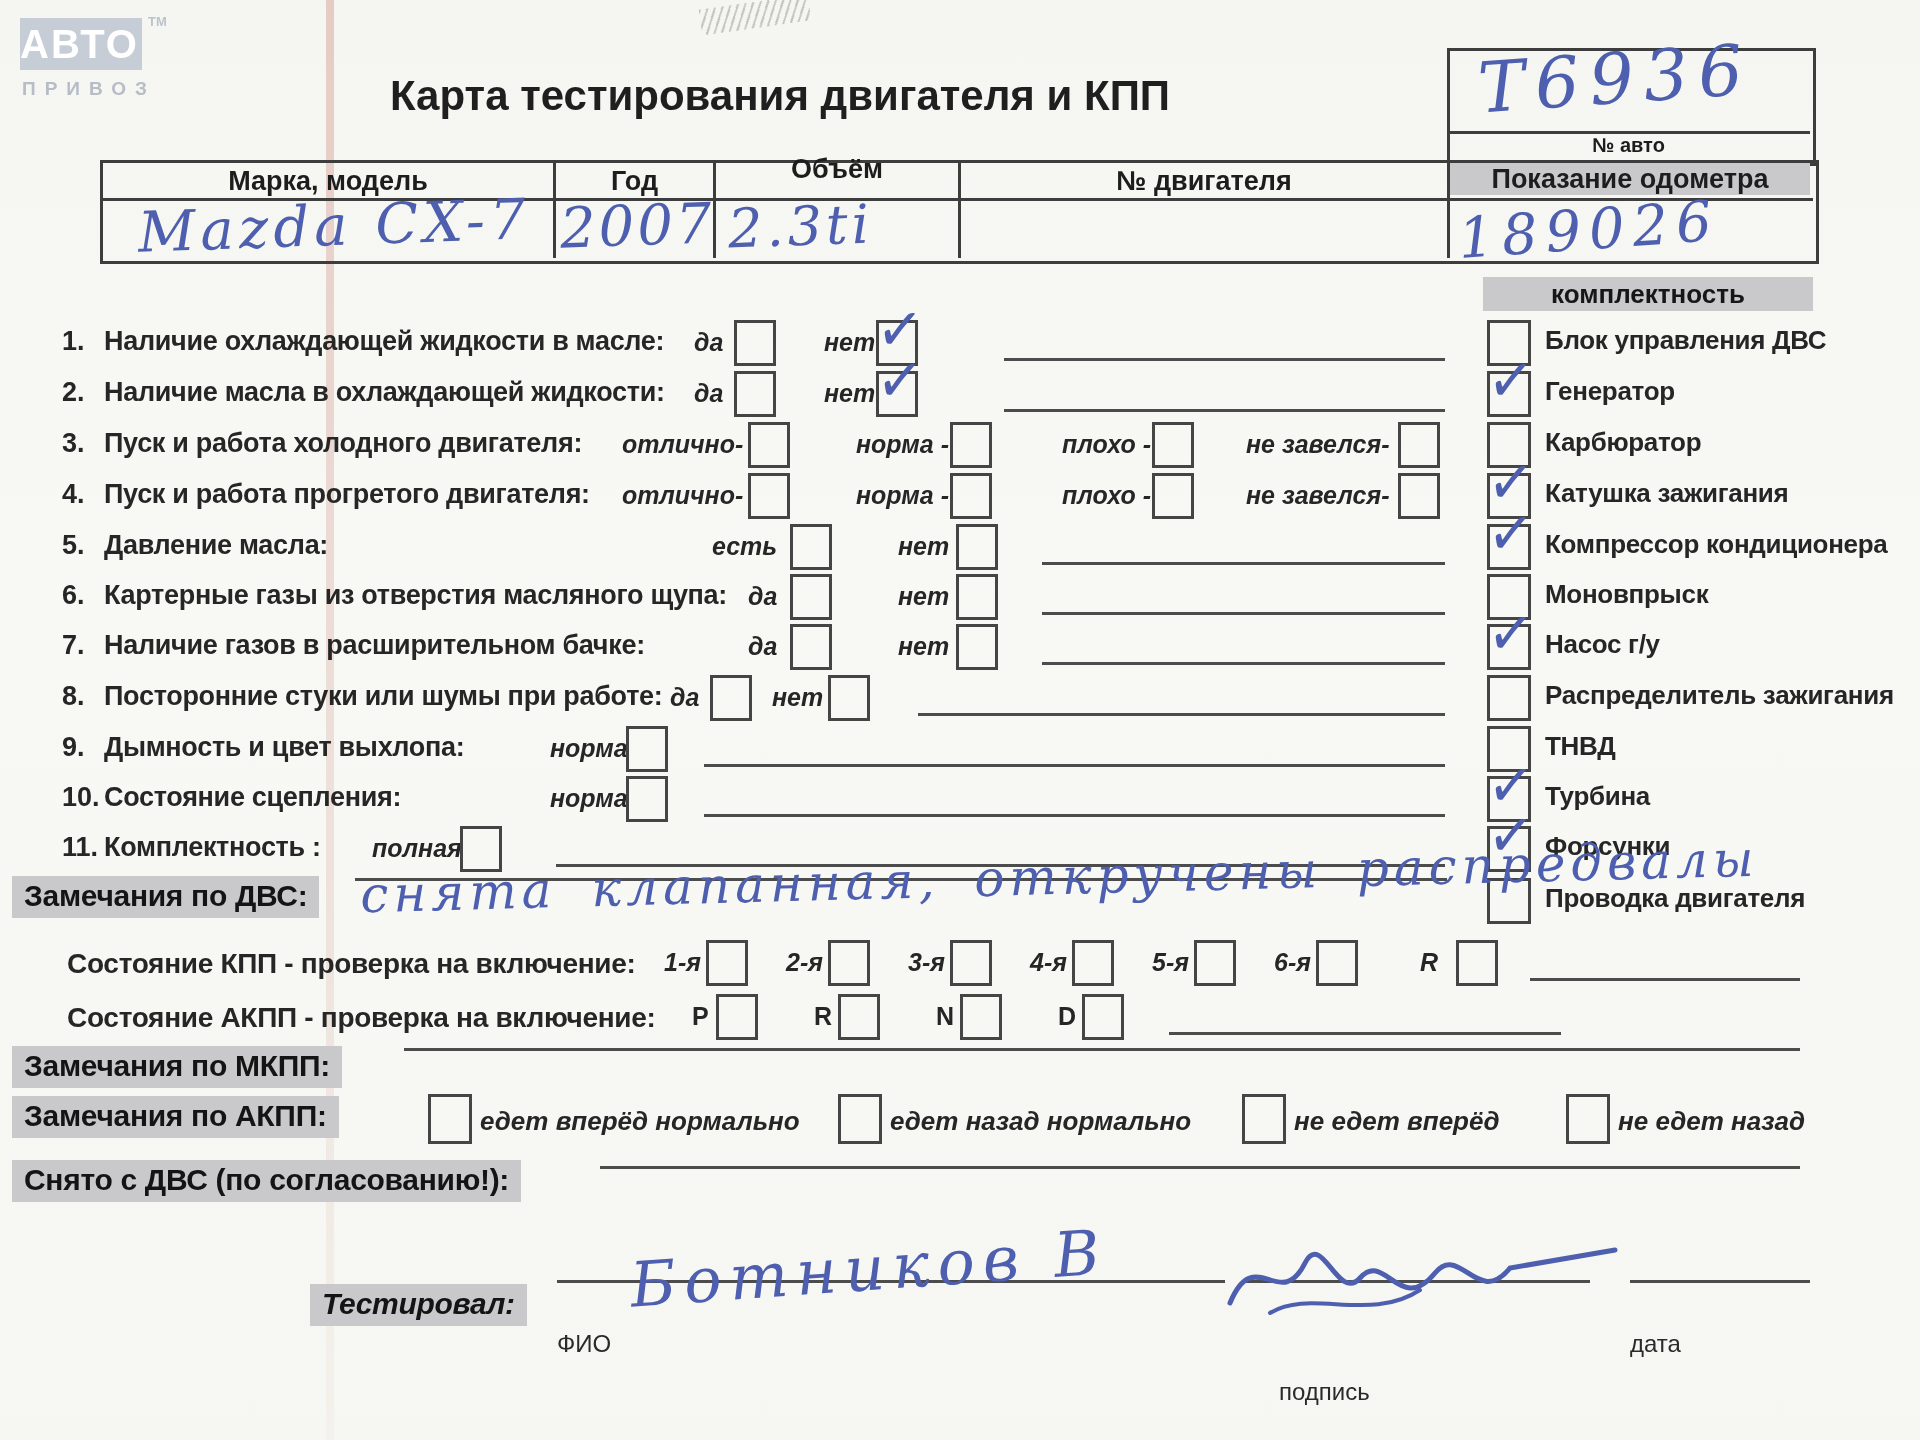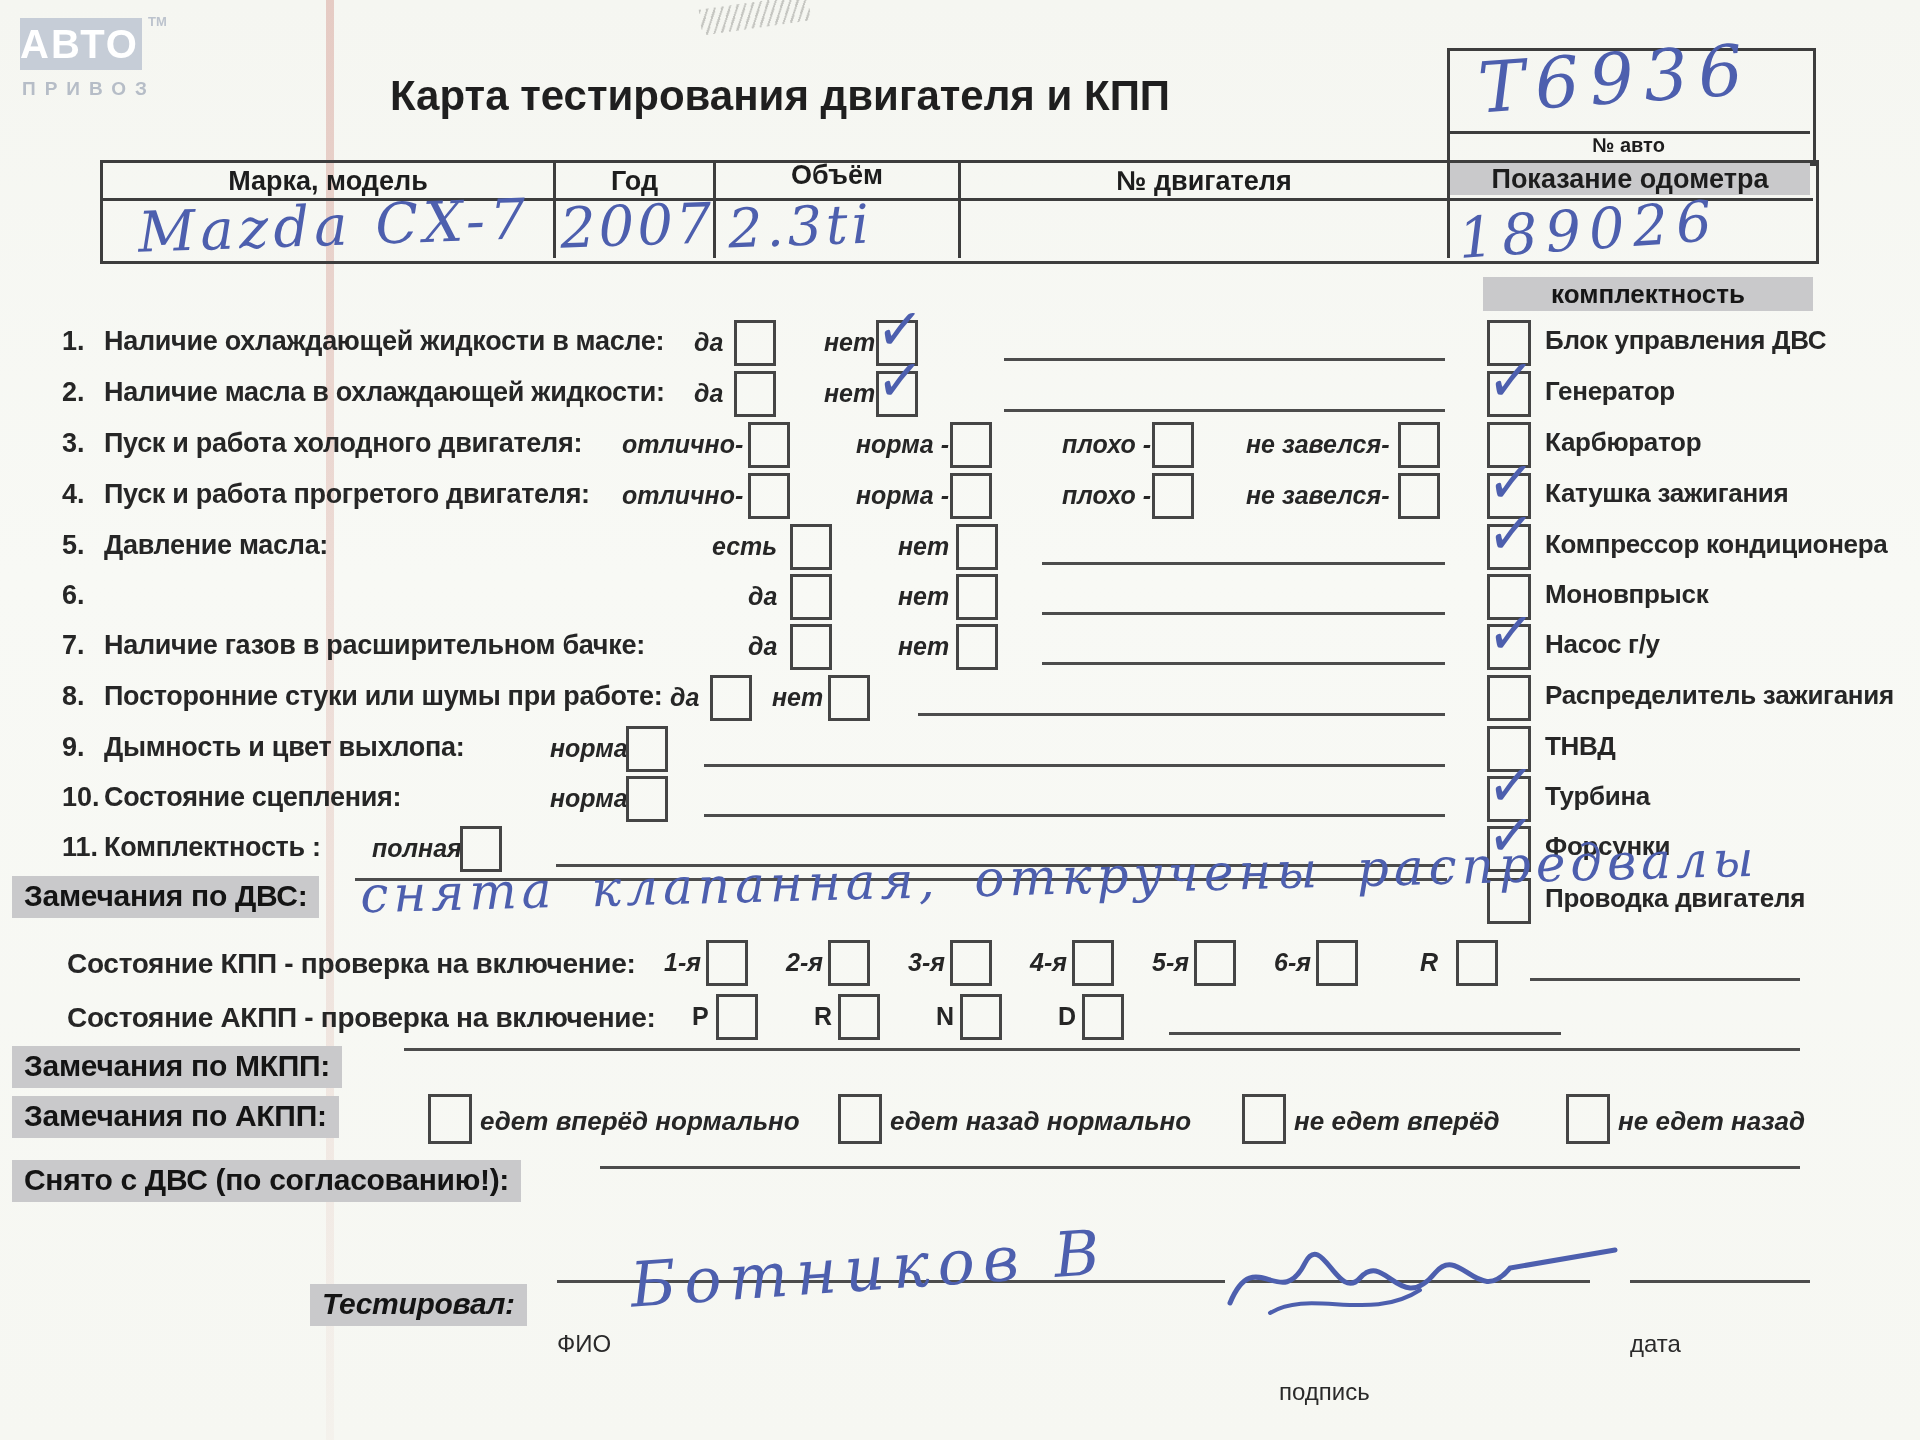--- a/index.html
+++ b/index.html
@@ -74,21 +74,21 @@
   <div class="hw" style="left:1478px;top:44px;font-size:70px;letter-spacing:10px;transform:rotate(-4deg);">Т6936</div>
 
   <div class="bx" style="left:100px;top:160px;width:1713px;height:98px;"></div>
   <div class="hline" style="left:100px;top:198px;width:1713px;"></div>
   <div class="vline" style="left:553px;top:160px;height:98px;"></div>
   <div class="vline" style="left:713px;top:160px;height:98px;"></div>
   <div class="vline" style="left:958px;top:160px;height:98px;"></div>
   <div class="vline" style="left:1447px;top:160px;height:98px;"></div>
   <div class="cellHead" style="left:103px;top:166px;width:450px;">Марка, модель</div>
   <div class="cellHead" style="left:556px;top:166px;width:157px;">Год</div>
-  <div class="cellHead" style="left:716px;top:160px;width:242px;">Объём</div>
+  <div class="cellHead" style="left:716px;top:154px;width:242px;">Объём</div>
   <div class="cellHead grayFill" style="left:1450px;top:163px;width:360px;height:32px;line-height:32px;">Показание одометра</div>
   <div class="cellHead" style="left:961px;top:166px;width:486px;">№ двигателя</div>
   <div style="position:absolute;left:970px;top:205px;width:470px;height:50px;"></div>
   <div class="hw" style="left:138px;top:198px;font-size:56px;letter-spacing:5px;transform:rotate(-2deg);">Mazda CX-7</div>
   <div class="hw" style="left:560px;top:198px;font-size:56px;letter-spacing:3px;transform:rotate(-2deg);">2007</div>
   <div class="hw" style="left:728px;top:200px;font-size:54px;letter-spacing:4px;transform:rotate(-2deg);">2.3ti</div>
   <div class="hw" style="left:1458px;top:202px;font-size:56px;letter-spacing:8px;transform:rotate(-4deg);">189026</div>
 
   <div class="eqHeader">комплектность</div>
 
@@ -244,20 +244,21 @@
       </span>
     <span class="opt" style="left:898px;">нет</span>
     <span class="chk" style="left:956px;">
         <i class="mark"></i>
       </span>
     <span class="blank" style="left:1042px;width:403px;"></span>
   </div>
 
   <div class="row" style="top:574px;">
     <span class="num">6.</span>
+    <span class="rl">Картерные газы из отверстия масляного щупа:</span>
     <span class="opt" style="left:748px;">да</span>
     <span class="chk" style="left:790px;">
         <i class="mark"></i>
       </span>
     <span class="opt" style="left:898px;">нет</span>
     <span class="chk" style="left:956px;">
         <i class="mark"></i>
       </span>
     <span class="blank" style="left:1042px;width:403px;"></span>
   </div>

